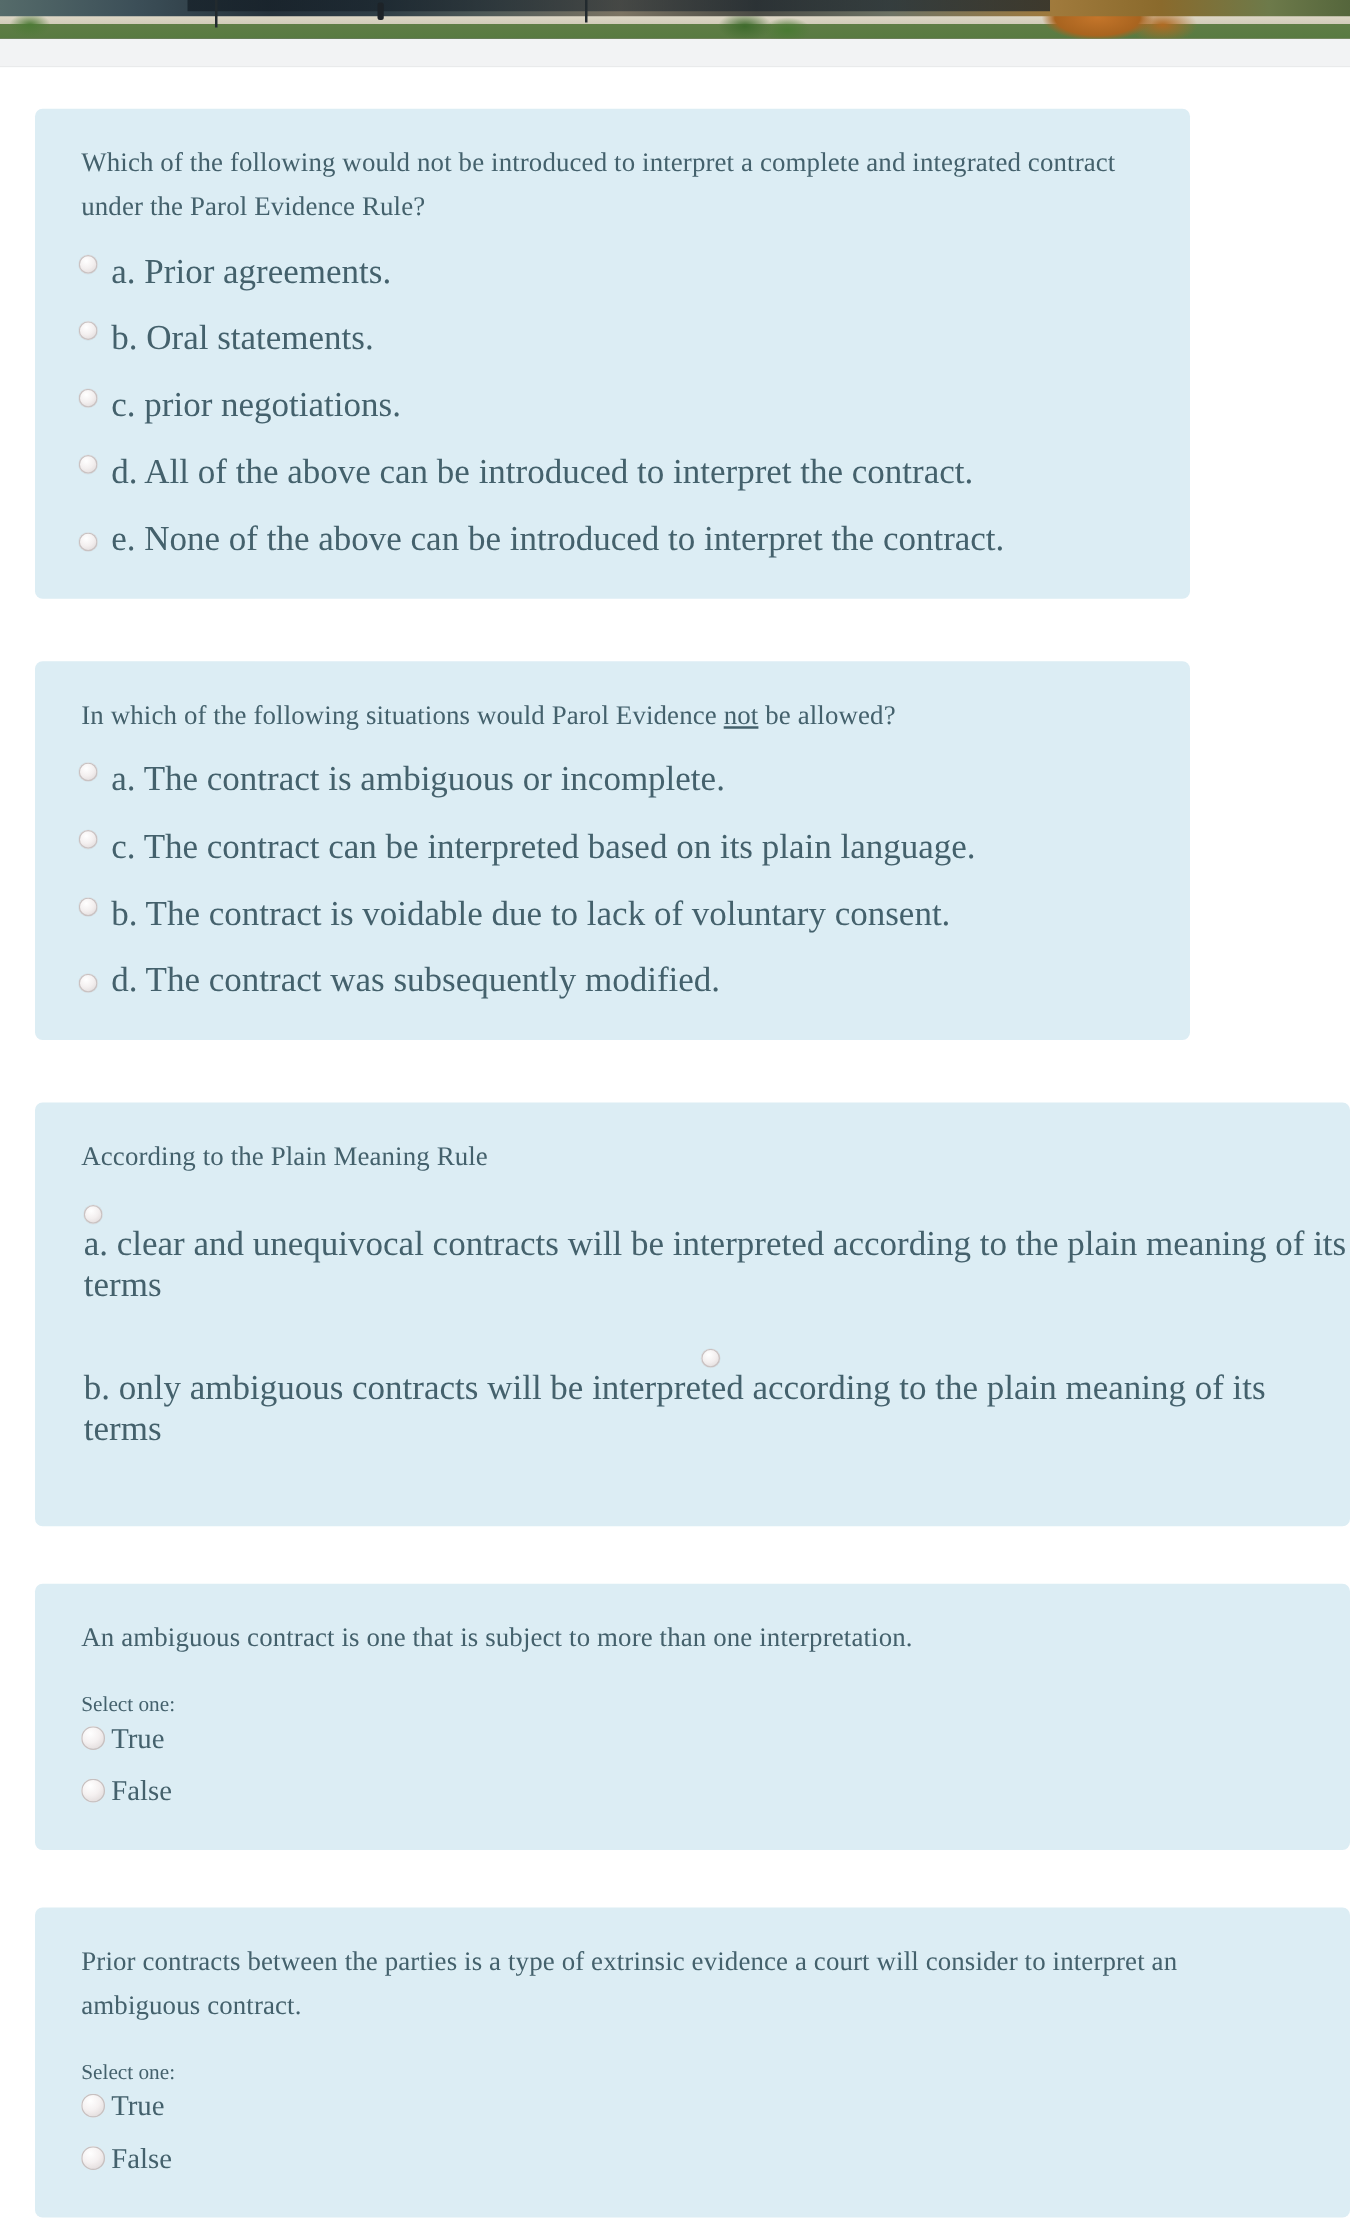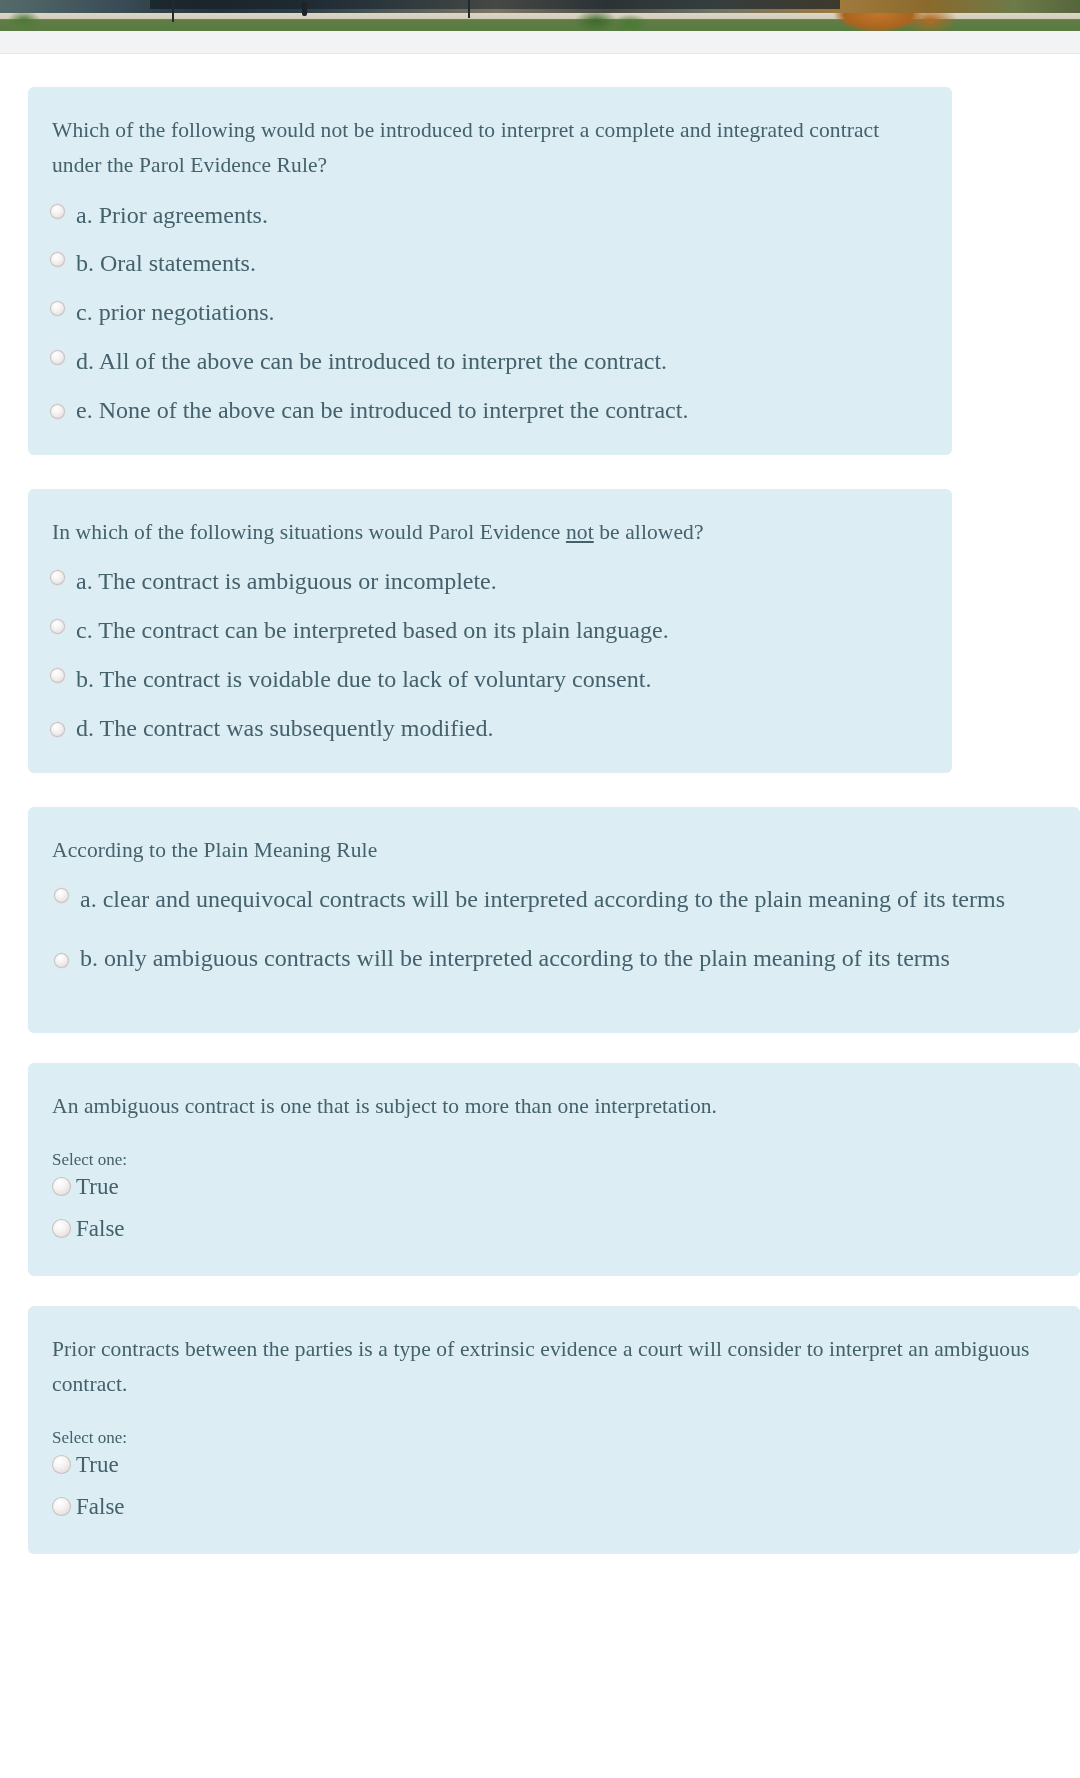--- a/index.html
+++ b/index.html
@@ -74,24 +74,25 @@
     border-bottom: 1px solid #e6e7e8;
   }
 
   
   .page {
     padding: 0;
     background: #ffffff;
   }
 
   .question {
-    margin: 0 0 0 28px;
+    margin: 0 0 16px 28px;
     background: #dcedf4;
     border-radius: 6px;
     position: relative;
+    padding-left: 13px;
   }
   .question.wide { margin-right: 0; }
   .question.narrow { margin-right: 128px; }
 
   .spacer { height: 34px; background:#ffffff; }
   .spacer.sm { height: 30px; }
   .spacer.top { height: 33px; }
 
   .qtext {
     font-size: 21.5px;
@@ -102,40 +103,40 @@
   }
   .qtext u { text-decoration: underline; text-underline-offset: 2px; }
 
   .options {
     padding: 18px 0 30px 22px;
   }
   .option {
     display: flex;
     align-items: flex-start;
     margin: 0 0 20px 0;
-    font-size: 24px;
+    font-size: 28px;
     line-height: 1.2;
     color: #44616c;
   }
   .option:last-child { margin-bottom: 0; align-items: center; }
 
   .radio {
     flex: 0 0 auto;
     width: 15px;
     height: 15px;
     border-radius: 50%;
     margin: 3px 11px 0 0;
     background: radial-gradient(circle at 40% 32%, #ffffff 0%, #f3efef 45%, #e2dcdc 78%, #cfc9c9 100%);
     box-shadow: inset 0 0 0 1px #c9c2c2, 0 0 0 .5px rgba(0,0,0,.05);
   }
 
   .opt-label { padding-top: 0; }
 
   
-  .options.loose .option { margin-bottom: 30px; }
+  .options.loose .option { margin-bottom: 30px; flex-direction: column; }
   .options.loose { padding-left: 26px; }
 
   
   .tf-prompt {
     font-size: 17px;
     color: #44616c;
     padding: 0 24px 0 24px;
     margin-top: 26px;
   }
   .tf-list {

